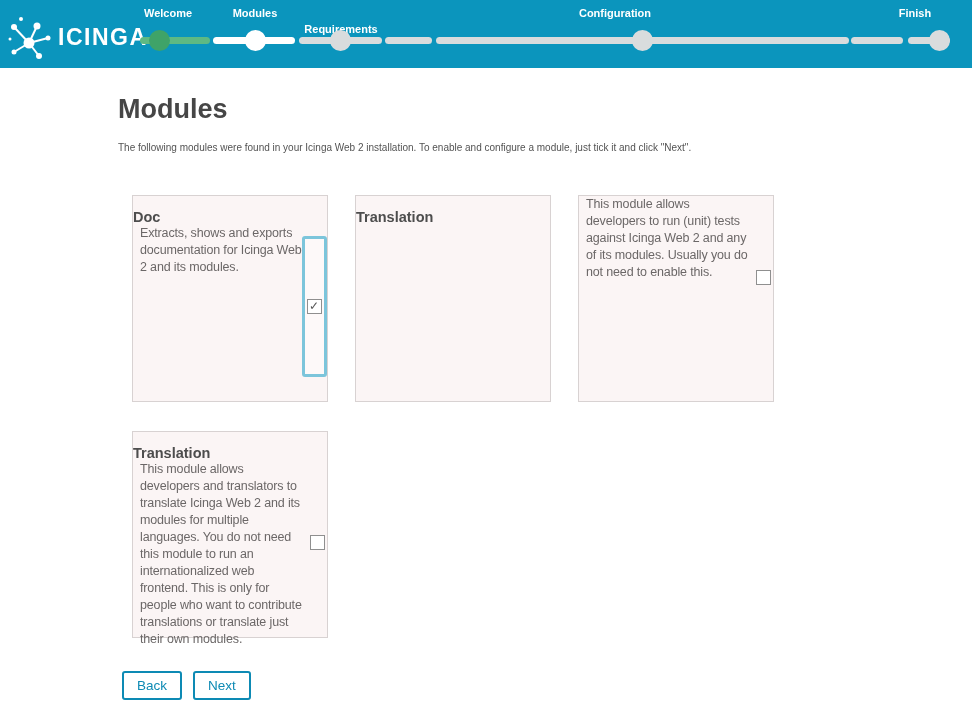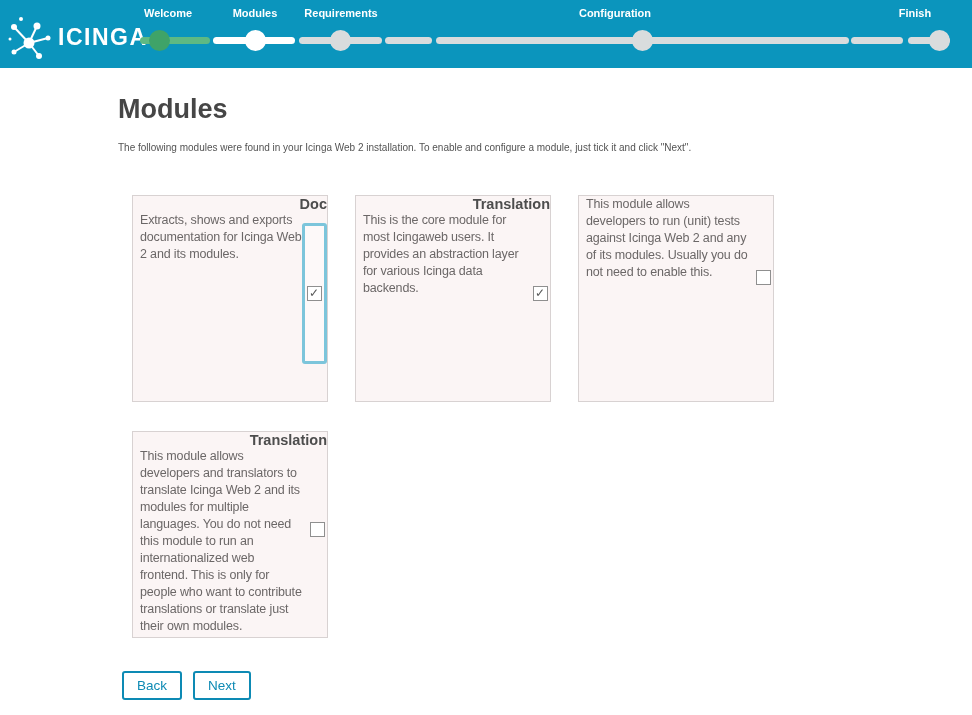--- a/index.html
+++ b/index.html
@@ -57,21 +57,21 @@
   .dot.done{background:var(--step_done_dot);}
   .dot.active{background:var(--step_active);}
   .dot.future{background:var(--step_future);}
   .dot.d1{left:149px;}
   .dot.d2{left:245px;}
   .dot.d3{left:330px;}
   .dot.d4{left:632px;}
   .dot.d5{left:929px;}
   .lbl1{left:168px;}
   .lbl2{left:255px;}
-  .lbl3{left:341px;}
+  .lbl3{left:341px;margin-top:16px;}
   .lbl4{left:615px;}
   .lbl5{left:915px;}
 
   
   .main{position:absolute;left:0;top:68px;width:972px;}
   .page-title{
     margin:26px 0 0 118px;
     font-size:27px;font-weight:600;color:var(--heading_color);
   }
   .page-intro{
@@ -87,21 +87,21 @@
   }
   .card{
     position:relative;
     width:196px;height:207px;
     background:var(--card_bg);
     border:1px solid var(--card_border);
     cursor:pointer;
     display:block;
   }
   .card-title{
-    text-align:right;
+    margin-top:13px;text-align:left;
     font-size:14.5px;font-weight:700;color:var(--module_title_color);
   }
   .card-body{
     display:flex;
     margin-top:0;
     padding:0 2px 0 7px;
     height:162px;
   }
   .card-desc{
     flex:1;
@@ -207,26 +207,20 @@
         <div class="cb-col">
           <span class="focus-ring">
             <span class="cb is-checked"></span>
           </span>
         </div>
       </div>
     </label>
 
     <label class="card">
       <div class="card-title">Translation</div>
-      <div class="card-body">
-        <div class="card-desc">This is the core module for most Icingaweb users. It provides an abstraction layer for various Icinga data backends.</div>
-        <div class="cb-col">
-          <span class="cb is-checked"></span>
-        </div>
-      </div>
     </label>
 
     <label class="card">
       <div class="card-body">
         <div class="card-desc">This module allows developers to run (unit) tests against Icinga Web 2 and any of its modules. Usually you do not need to enable this.</div>
         <div class="cb-col">
           <span class="cb"></span>
         </div>
       </div>
     </label>

